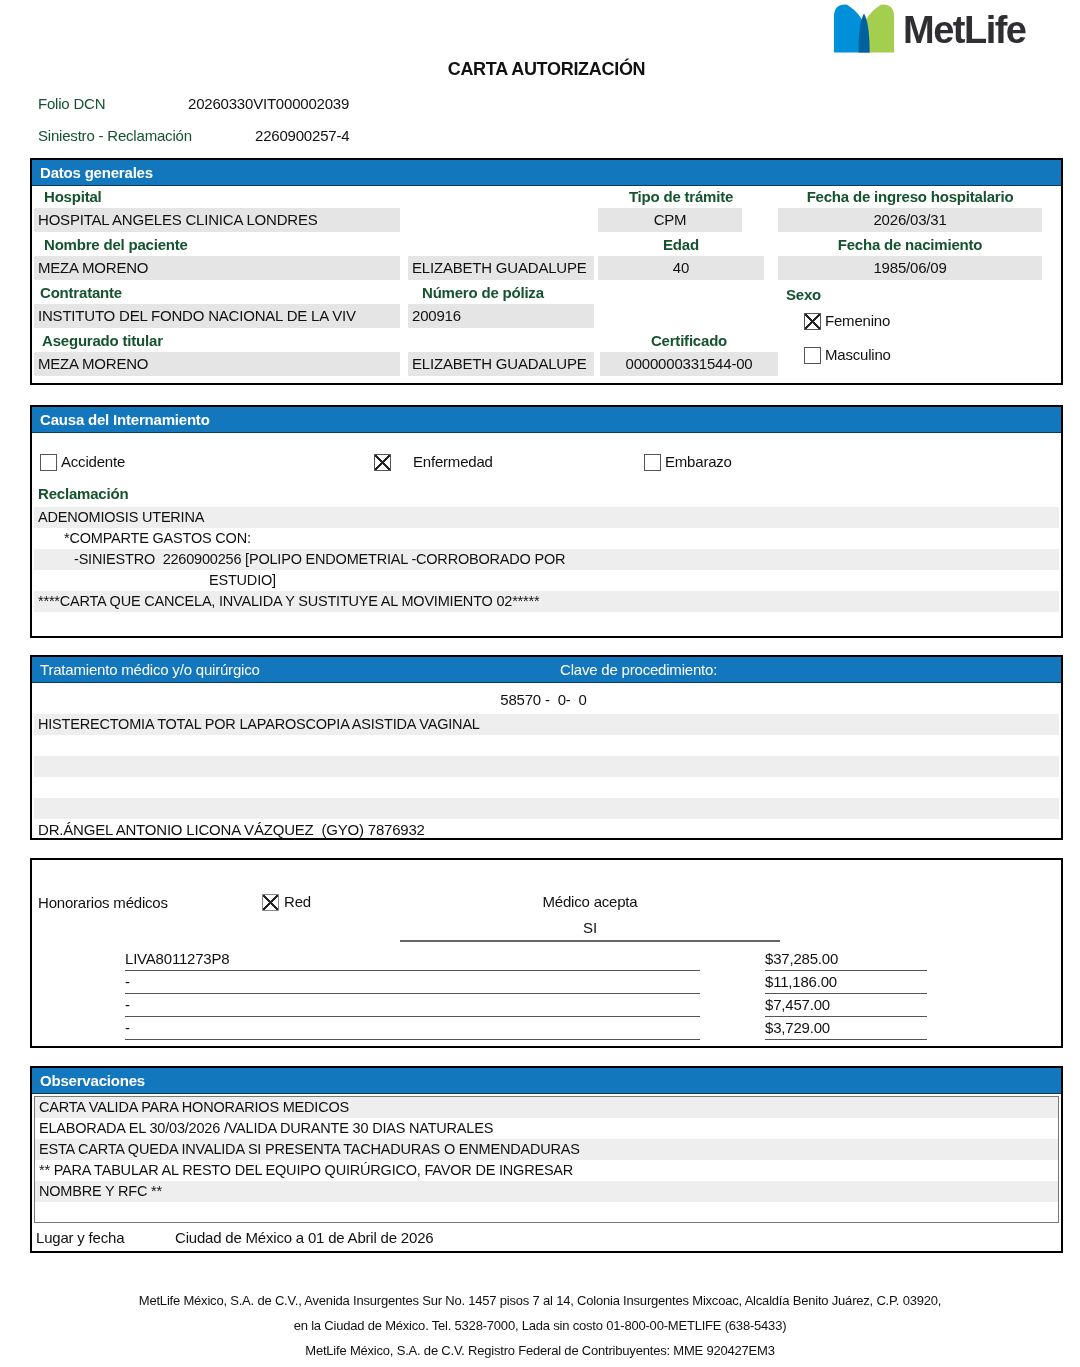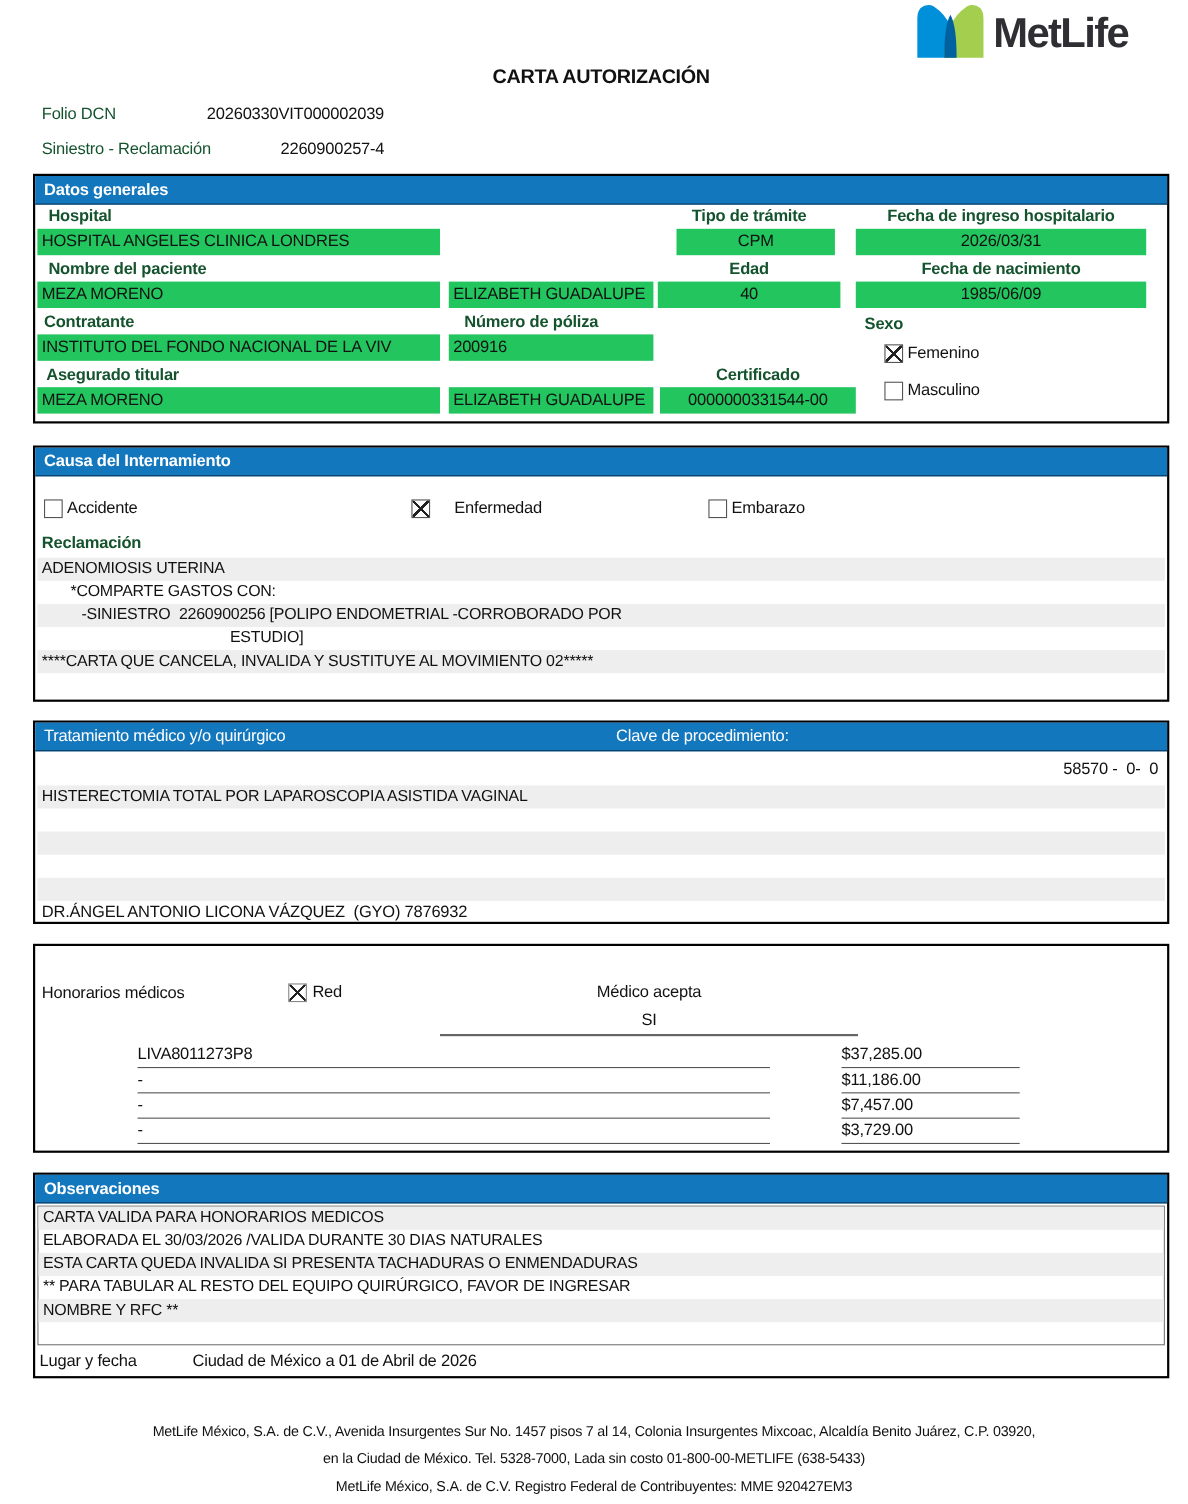--- a/index.html
+++ b/index.html
@@ -3,21 +3,21 @@
 <meta charset="utf-8">
 <style>
   * { margin:0; padding:0; box-sizing:border-box; }
   html,body { background:#fff; }
   body { font-family:"Liberation Sans","DejaVu Sans",sans-serif; color:#111; letter-spacing:-0.2px; }
   .page { position:relative; width:1080px; height:1367px; background:#fff; overflow:hidden; }
 
   .abs { position:absolute; }
   .lbl { font-weight:bold; font-size:15px; color:#14532d; }
   .val { font-size:15px; color:#111; }
-  .field { background:#22c55e; height:24px; line-height:24px; font-size:15px; overflow:hidden; white-space:nowrap; }
+  .field { background:#e5e5e5; height:24px; line-height:24px; font-size:15px; overflow:hidden; white-space:nowrap; }
   .center { text-align:center; }
 
   
   .logo-wrap { left:833px; top:2px; display:flex; align-items:center; gap:8px; }
   .wordmark { font-size:38px; font-weight:bold; color:#2e2e33; letter-spacing:-1.5px; line-height:52px; }
 
   .doc-title { left:30px; top:59px; width:1033px; text-align:center; font-size:18px; font-weight:bold; letter-spacing:-0.3px; }
 
   
   .section { position:absolute; left:30px; width:1033px; border:2px solid #000; background:#fff; }
@@ -67,21 +67,21 @@
   <div class="abs val" style="left:255px; top:127px;">2260900257-4</div>
 
   <div class="section" style="top:158px; height:227px;">
     <div class="section-bar bold">Datos generales</div>
 
     <div class="abs lbl" style="left:12px; top:28px;">Hospital</div>
     <div class="abs lbl center" style="left:566px; top:28px; width:166px;">Tipo de trámite</div>
     <div class="abs lbl center" style="left:746px; top:28px; width:264px;">Fecha de ingreso hospitalario</div>
 
     <div class="abs field" style="left:2px; top:48px; width:366px; padding-left:4px;">HOSPITAL ANGELES CLINICA LONDRES</div>
-    <div class="abs field center" style="left:566px; top:48px; width:144px;margin-left:17px;">CPM</div>
+    <div class="abs field center" style="left:566px; top:48px; width:144px;">CPM</div>
     <div class="abs field center" style="left:746px; top:48px; width:264px;">2026/03/31</div>
 
     <div class="abs lbl" style="left:12px; top:76px;">Nombre del paciente</div>
     <div class="abs lbl center" style="left:566px; top:76px; width:166px;">Edad</div>
     <div class="abs lbl center" style="left:746px; top:76px; width:264px;">Fecha de nacimiento</div>
 
     <div class="abs field" style="left:2px; top:96px; width:366px; padding-left:4px;">MEZA MORENO</div>
     <div class="abs field" style="left:376px; top:96px; width:186px; padding-left:4px;">ELIZABETH GUADALUPE</div>
     <div class="abs field center" style="left:566px; top:96px; width:166px;">40</div>
     <div class="abs field center" style="left:746px; top:96px; width:264px;">1985/06/09</div>
@@ -124,21 +124,21 @@
     <div class="row-line shade" style="top:142px; padding-left:40px;">-SINIESTRO  2260900256 [POLIPO ENDOMETRIAL -CORROBORADO POR</div>
     <div class="row-line" style="top:163px; padding-left:175px;">ESTUDIO]</div>
     <div class="row-line shade" style="top:184px; padding-left:4px;">****CARTA QUE CANCELA, INVALIDA Y SUSTITUYE AL MOVIMIENTO 02*****</div>
   </div>
 
   <div class="section" style="top:655px; height:185px;">
     <div class="section-bar">
       <span>Tratamiento médico y/o quirúrgico</span>
       <span class="abs" style="left:528px; top:0;">Clave de procedimiento:</span>
     </div>
-    <div class="abs val" style="left:2px; top:34px; width:1025px; text-align:right; padding-right:6px; white-space:pre;">58570 -  0-  0</div>
+    <div class="abs val" style="left:2px; top:34px; width:1025px; text-align:center; padding-right:6px; white-space:pre;">58570 -  0-  0</div>
 
     <div class="row-line shade" style="top:57px; padding-left:4px;">HISTERECTOMIA TOTAL POR LAPAROSCOPIA ASISTIDA VAGINAL</div>
     <div class="row-line" style="top:78px;"></div>
     <div class="row-line shade" style="top:99px;"></div>
     <div class="row-line" style="top:120px;"></div>
     <div class="row-line shade" style="top:141px;"></div>
     <div class="row-line" style="top:162px; padding-left:4px; font-size:15px;">DR.ÁNGEL ANTONIO LICONA VÁZQUEZ  (GYO) 7876932</div>
   </div>
 
   <div class="section" style="top:858px; height:190px;">

